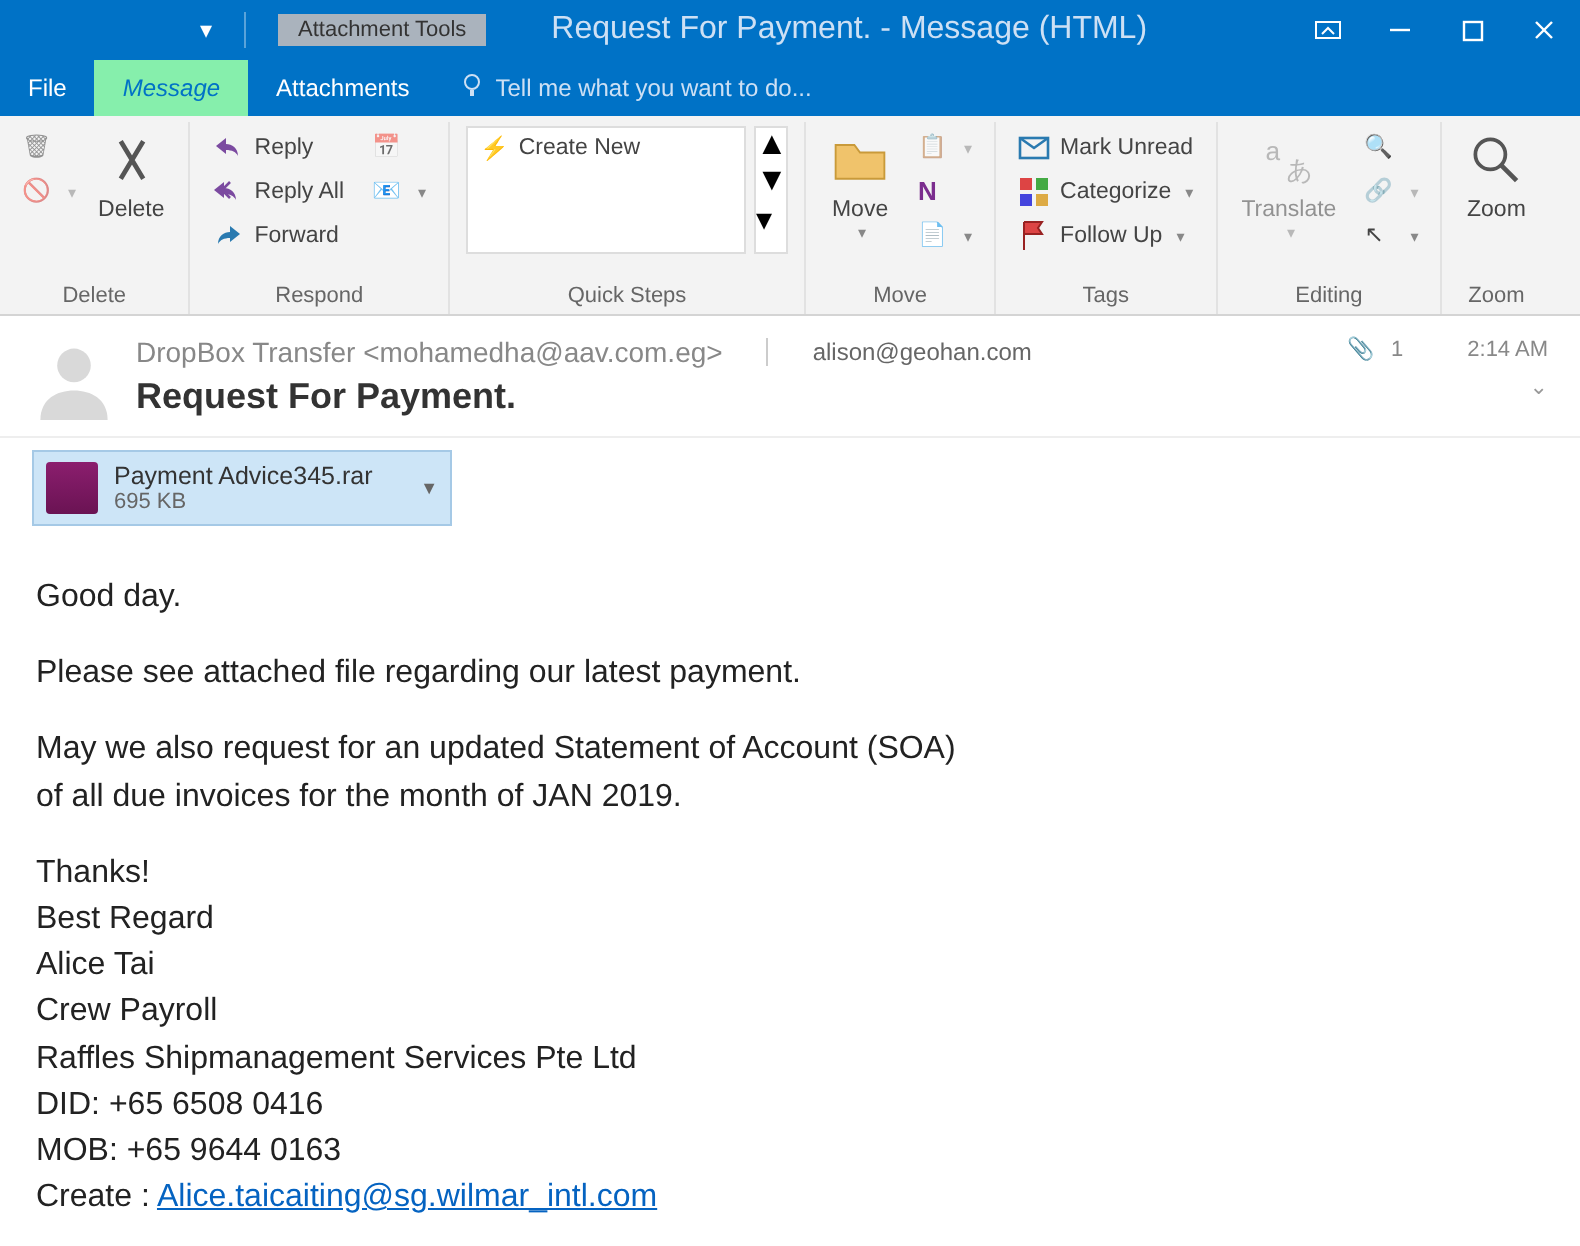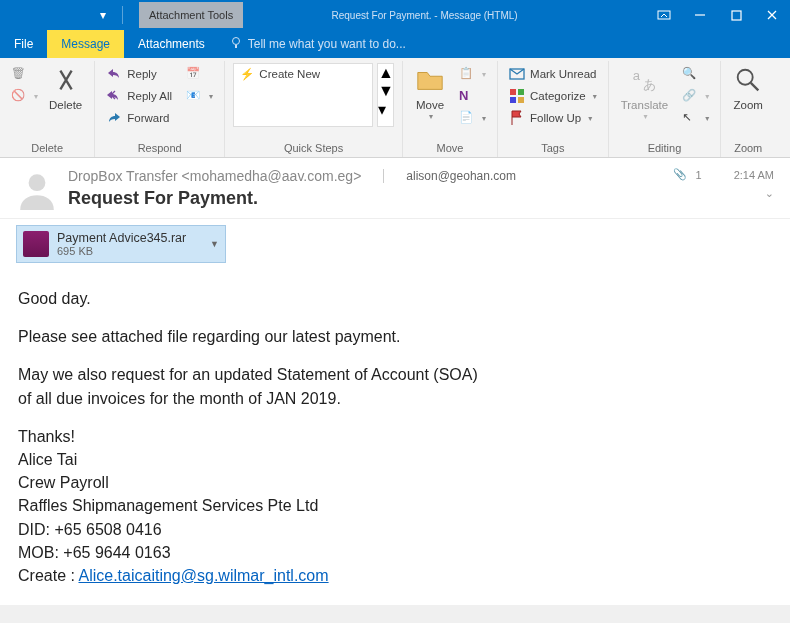--- a/index.html
+++ b/index.html
@@ -1,29 +1,29 @@
 <!DOCTYPE html>
 <html><head>
   <meta charset="utf-8">
   <style>
     * { margin: 0; padding: 0; box-sizing: border-box; font-family: "Segoe UI", sans-serif; }
     body { width: 790px; height: 623px; overflow: hidden; background: #f0f0f0; }
     .titlebar { background: #0072c6; height: 30px; display: flex; align-items: center; color: white; font-size: 12px; }
     .titlebar .qat { display: flex; align-items: center; padding: 0 6px; gap: 2px; }
     .titlebar .qat-btn { width: 26px; height: 26px; display: flex; align-items: center; justify-content: center; cursor: pointer; }
     .titlebar .divider { width: 1px; height: 18px; background: rgba(255,255,255,0.35); margin: 0 4px; }
-    .titlebar .context-tab { background: #aab3bd; color: #333; font-size: 11px; padding: 4px 10px; height: 26px; display: flex; align-items: center; margin-left: 6px; }
-    .titlebar .title-center { flex: 1; text-align: center; color: #cde0f4; font-size: 10px; padding-right: 40px; }
+    .titlebar .context-tab { background: #aab3bd; color: #333; font-size: 11px; padding: 4px 10px; height: 16px; display: flex; align-items: center; margin-left: 6px; }
+    .titlebar .title-center { flex: 1; text-align: center; color: #cde0f4; font-size: 16px; padding-right: 40px; }
     .titlebar .win-controls { display: flex; align-items: center; height: 100%; }
     .titlebar .win-btn { width: 36px; height: 30px; display: flex; align-items: center; justify-content: center; cursor: pointer; }
 
     .tabstrip { background: #0072c6; height: 28px; display: flex; align-items: stretch; color: white; font-size: 12px; }
     .tabstrip .tab { padding: 0 14px; display: flex; align-items: center; cursor: pointer; }
     .tabstrip .tab.file { color: white; }
-    .tabstrip .tab.active { background: #fde047; color: #0072c6; }
+    .tabstrip .tab.active { background: #86efac; color: #0072c6; font-style: italic; }
     .tabstrip .tell-me { display: flex; align-items: center; padding: 0 10px; color: #cde0f4; gap: 5px; }
 
     .ribbon { background: #f3f3f3; border-bottom: 1px solid #d4d4d4; height: 100px; display: flex; padding: 3px 0 0 0; }
     .ribbon-group { border-right: 1px solid #e2e2e2; padding: 2px 6px 0 6px; display: flex; flex-direction: column; justify-content: space-between; }
     .group-label { text-align: center; font-size: 11px; color: #666; padding: 2px 0 3px 0; }
     .rg-content { flex: 1; display: flex; align-items: flex-start; }
     .big-btn { display: flex; flex-direction: column; align-items: center; justify-content: center; padding: 2px 6px; cursor: pointer; color: #444; }
     .big-btn .icon { width: 30px; height: 30px; margin-bottom: 4px; }
     .big-btn .lbl { font-size: 11.5px; line-height: 1.1; text-align: center; }
     .sm-btn-col { display: flex; flex-direction: column; }
@@ -344,19 +344,20 @@
 
 <div class="body">
   <div>Good day.</div>
   <div class="spacer"></div>
   <div>Please see attached file regarding our latest payment.</div>
   <div class="spacer"></div>
   <div>May we also request for an updated Statement of Account (SOA)</div>
   <div>of all due invoices for the month of JAN 2019.</div>
   <div class="spacer"></div>
   <div><b>Thanks!</b></div>
+  <div><b>Best Regard</b></div>
   <div><b>Alice Tai</b></div>
   <div><b>Crew Payroll</b></div>
   <div><b>Raffles Shipmanagement Services Pte Ltd</b></div>
   <div><b>DID: +65 6508 0416</b></div>
   <div><b>MOB: +65 9644 0163</b></div>
   <div><b>Create : </b><a href="#">Alice.taicaiting@sg.wilmar_intl.com</a></div>
 </div>
 
 </body></html>

